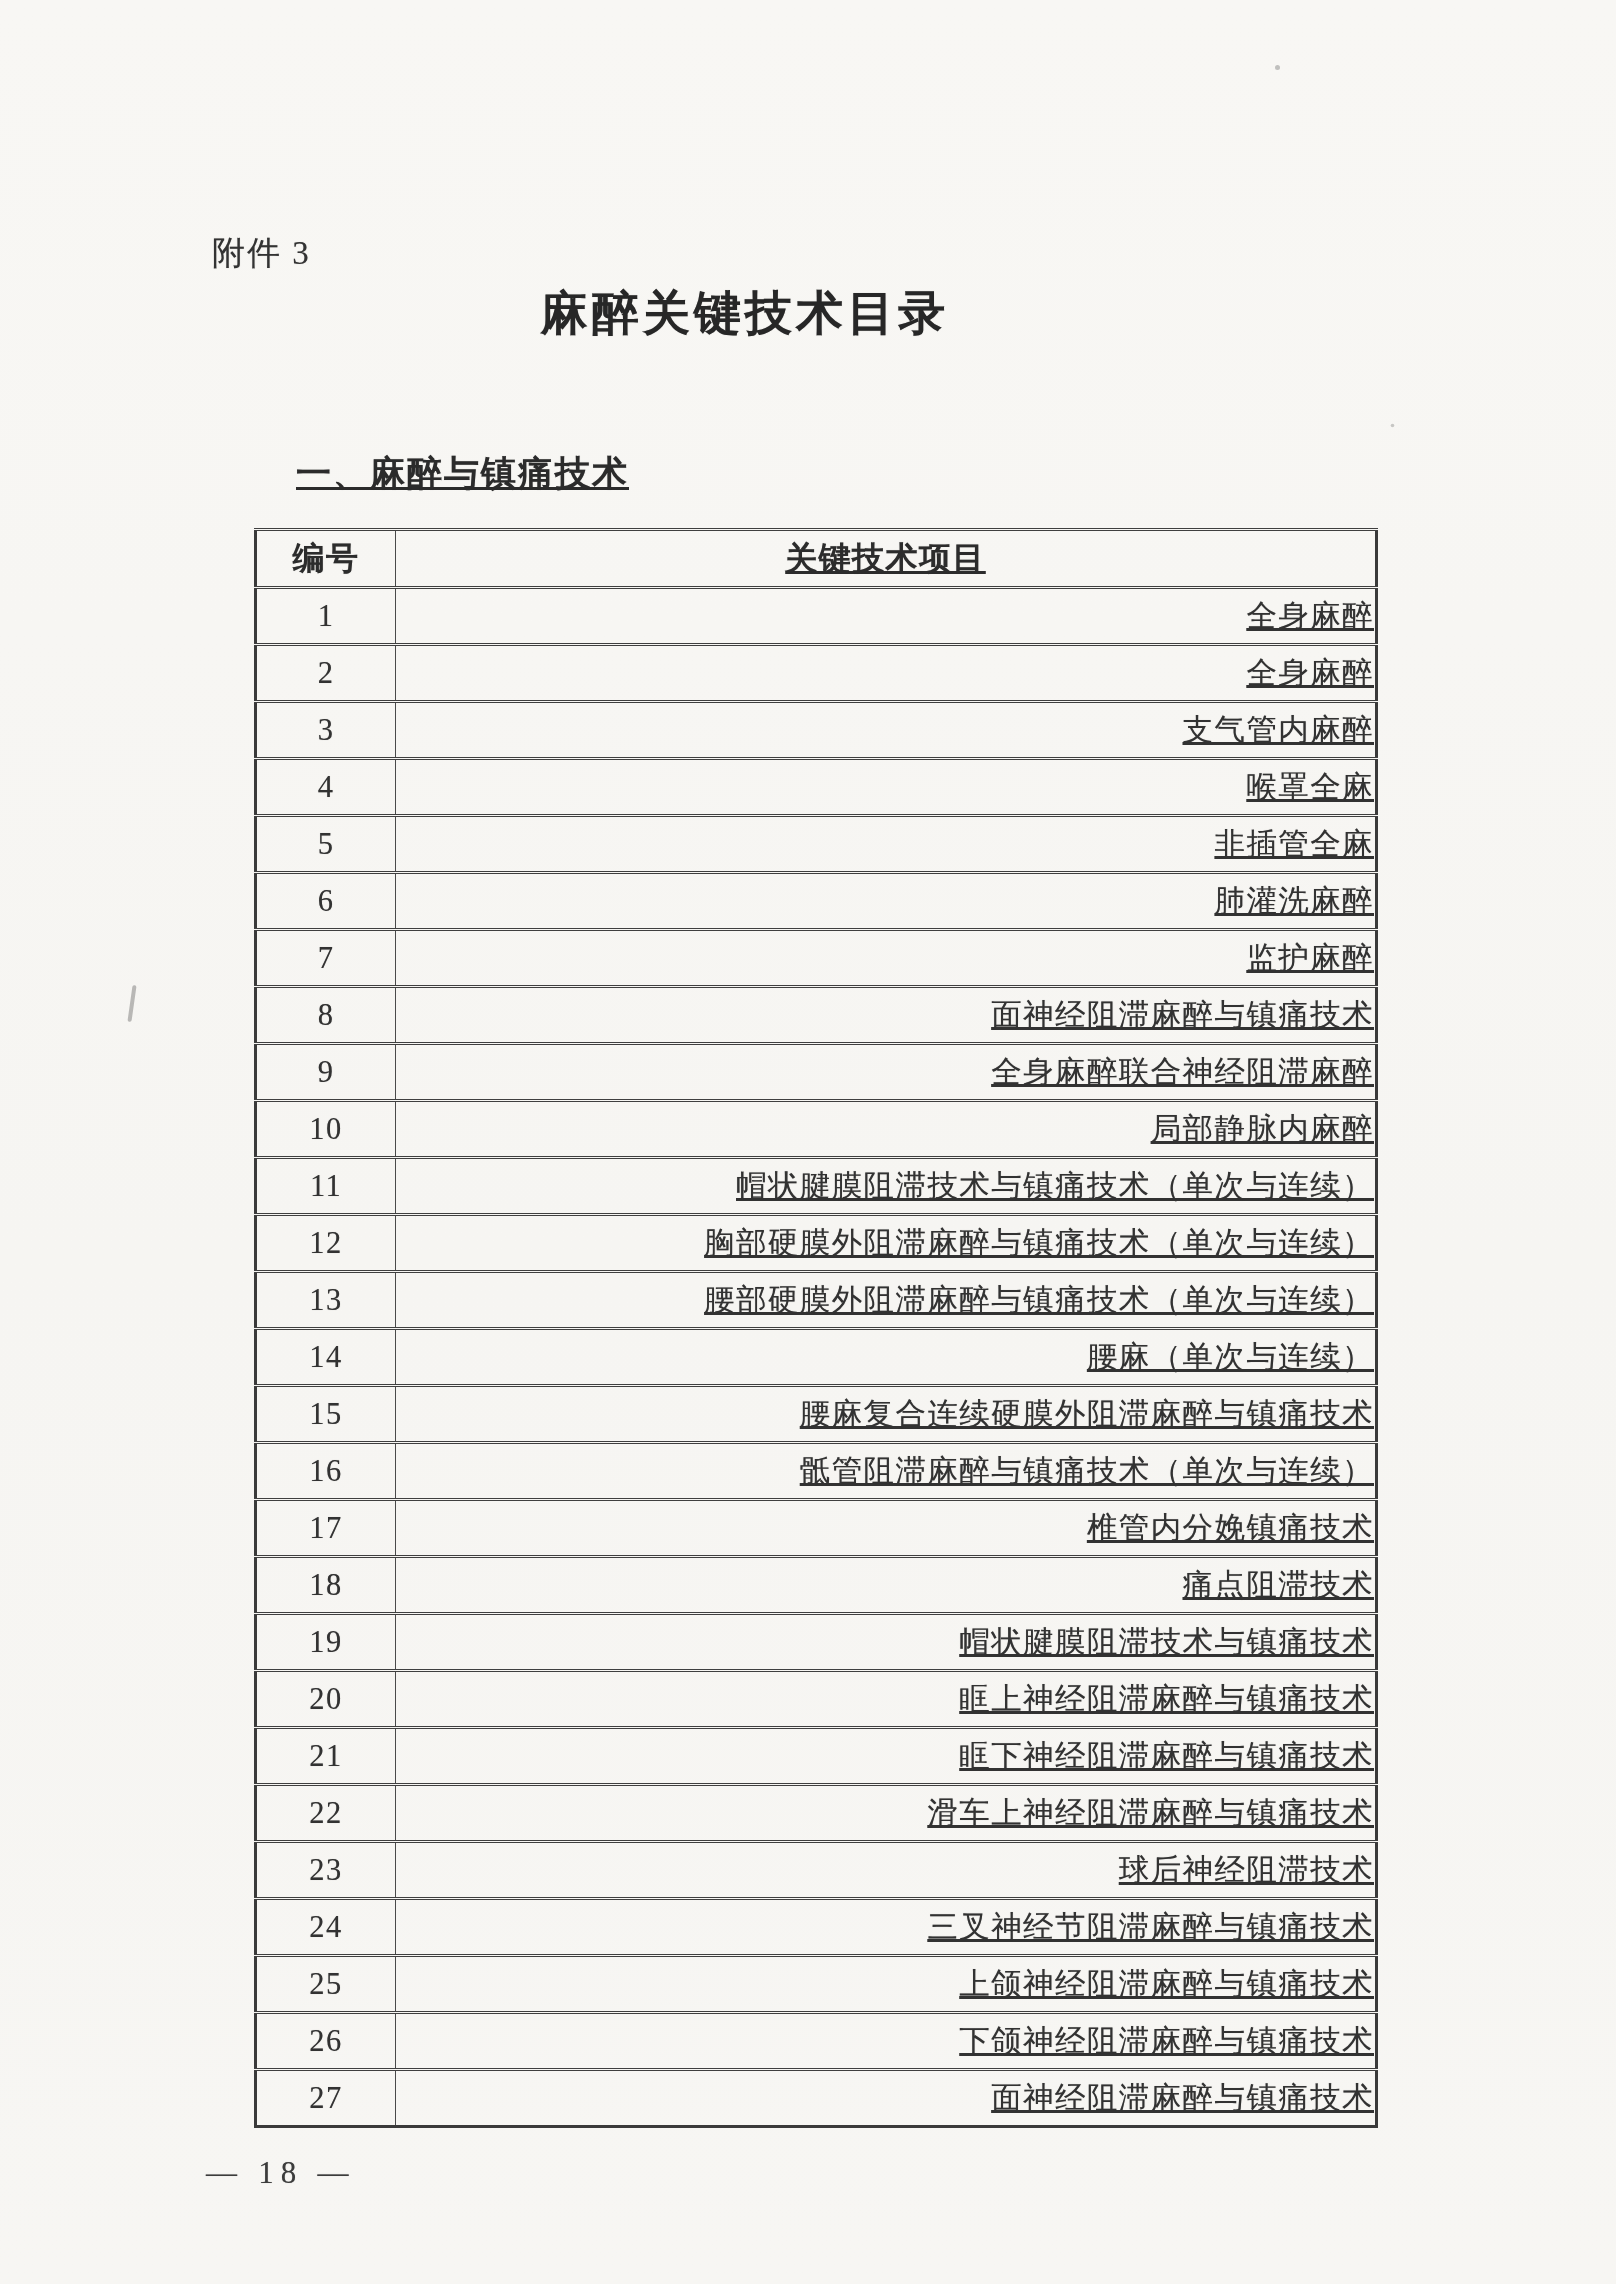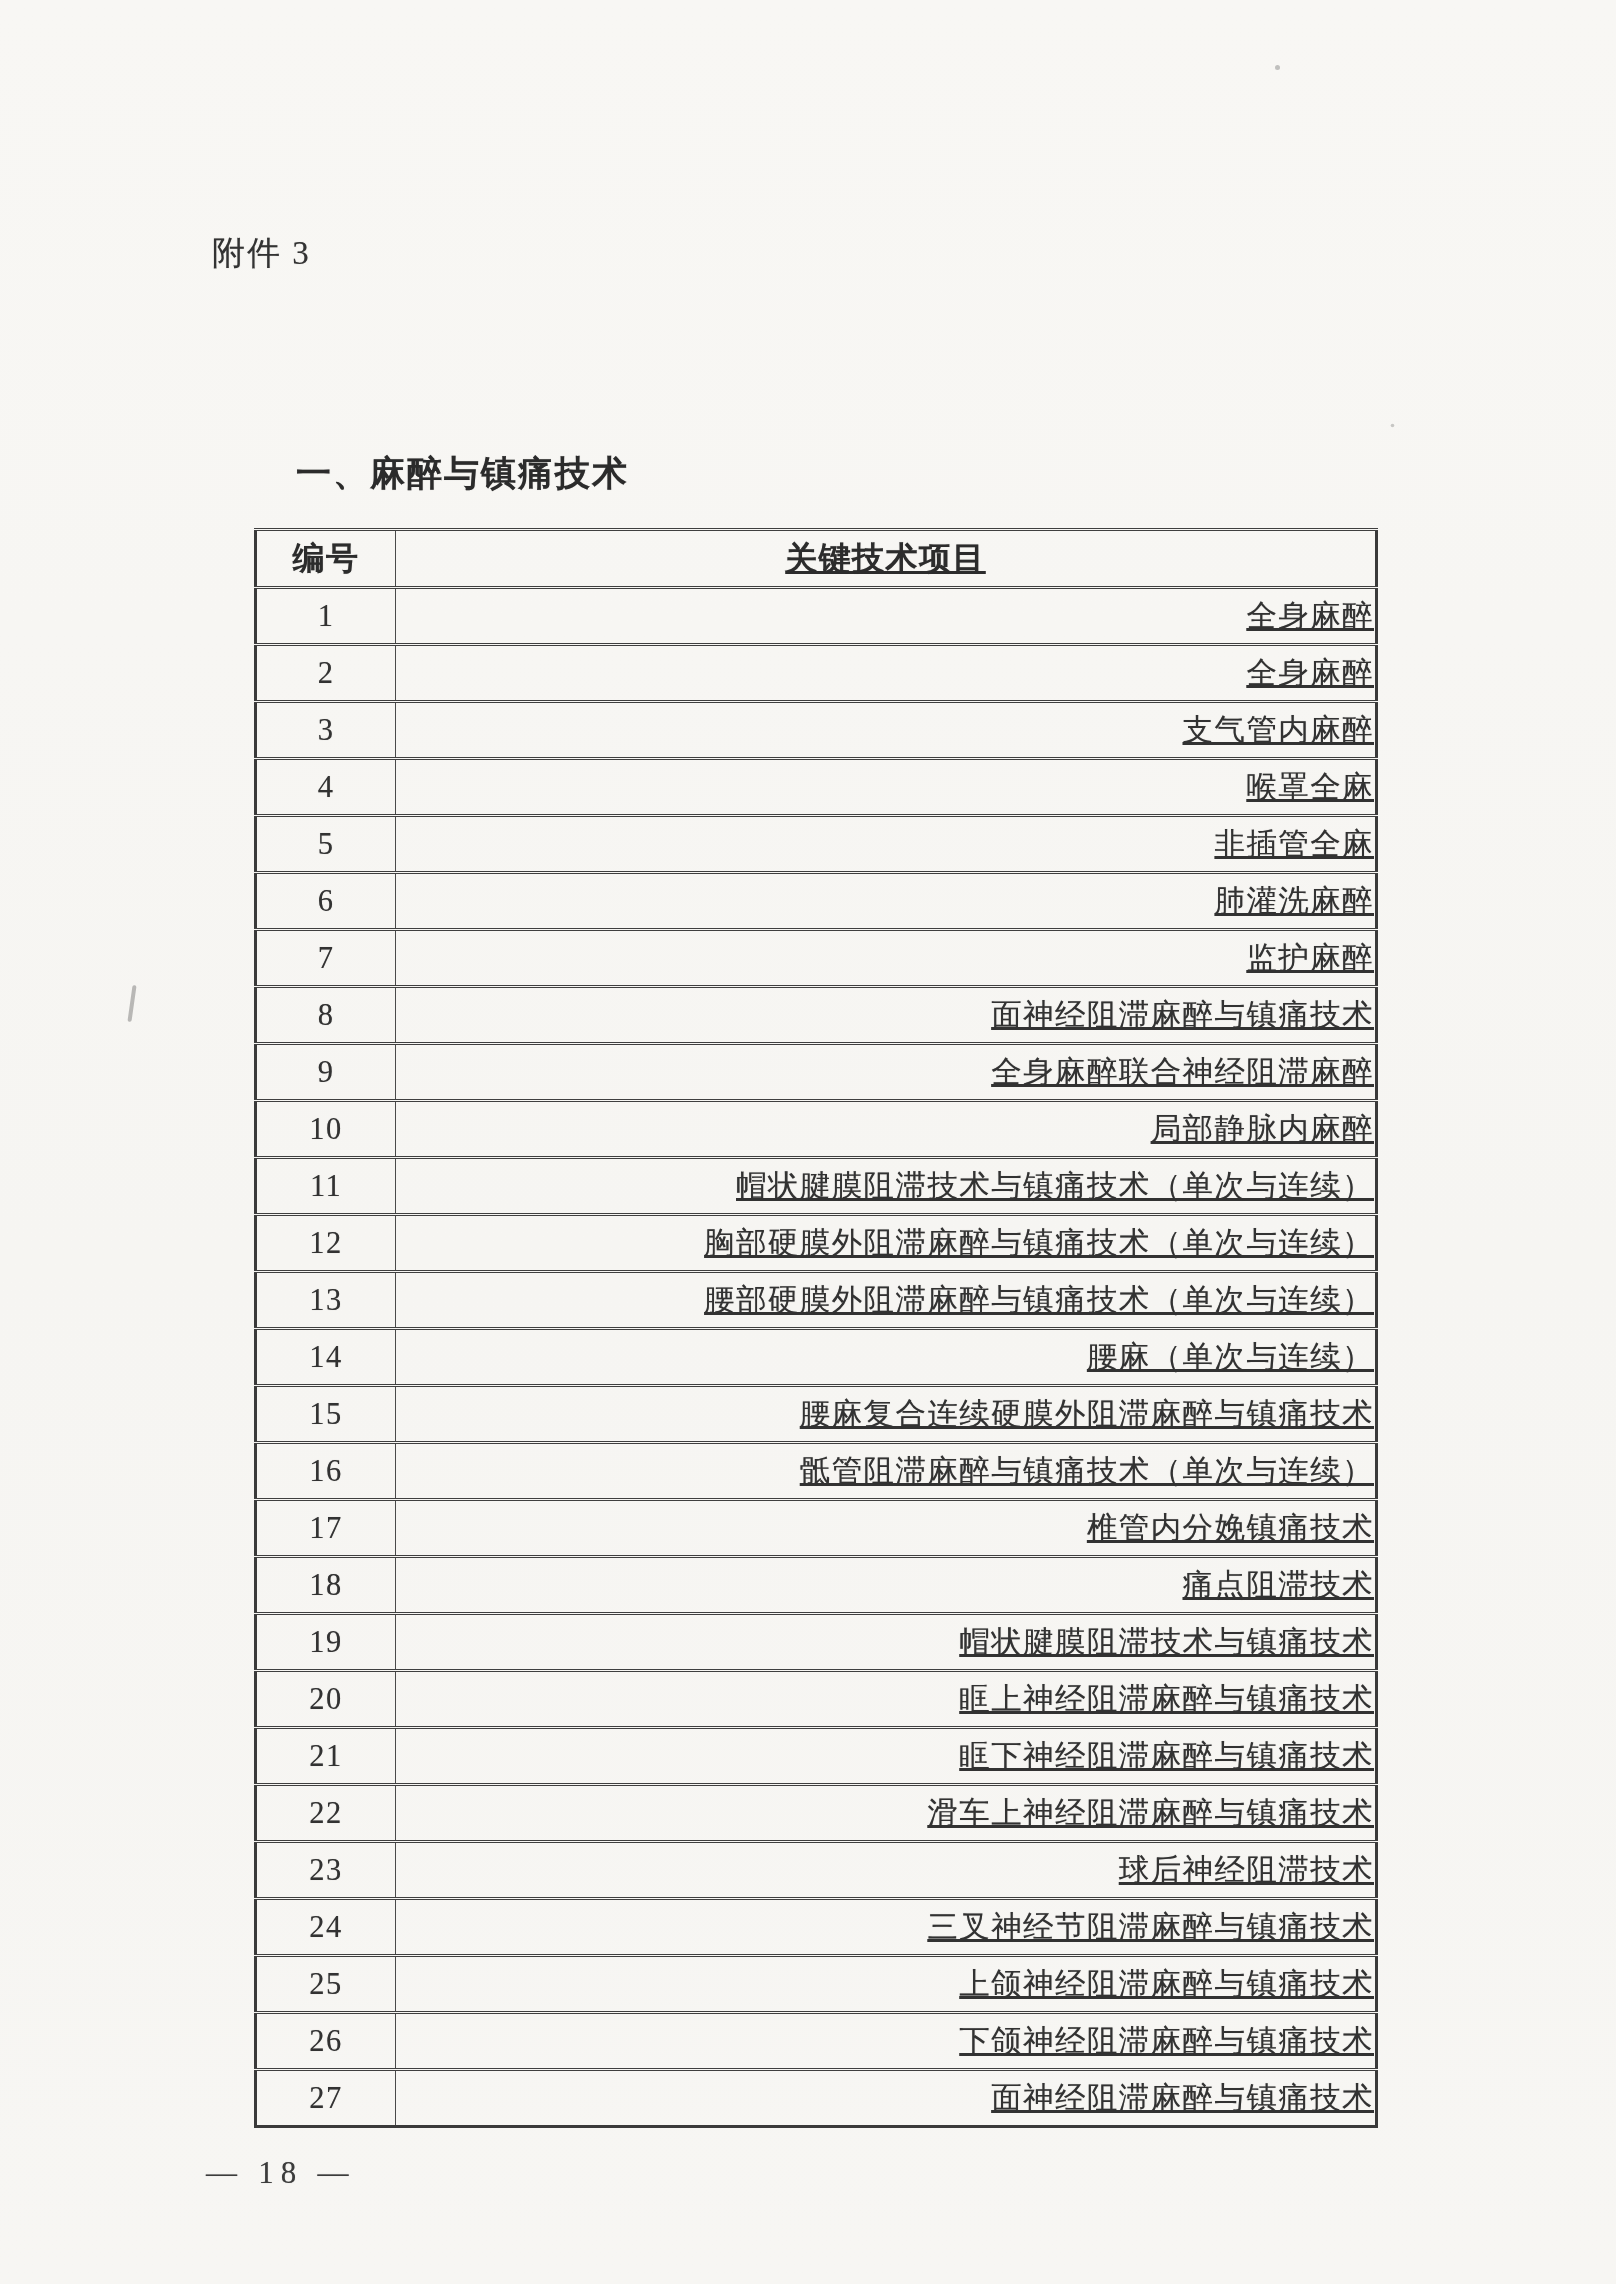--- a/index.html
+++ b/index.html
@@ -42,20 +42,21 @@
   }
   .section {
     position: absolute;
     left: 296px;
     top: 450px;
     margin: 0;
     font-size: 35px;
     font-weight: bold;
     letter-spacing: 2px;
     color: #2b2b2b;
+    text-decoration: underline;
   }
   .doc-table {
     position: absolute;
     left: 254px;
     top: 528px;
     width: 1124px;
     border-collapse: collapse;
     table-layout: fixed;
     border: 3.4px solid #3a3a3a;
   }
@@ -122,20 +123,21 @@
     box-shadow: 115px 358px 0 -0.7px rgba(90,90,90,0.3),
                 -38px 1225px 0 -1.4px rgba(90,90,90,0.25);
   }
 </style>
 </head>
 <body>
 
 <div class="page">
   <div class="attachment ink">附件 3</div>
 
+  <h1 class="title ink">麻醉关键技术目录</h1>
 
   <h2 class="section ink">一、麻醉与镇痛技术</h2>
 
   <table class="doc-table">
     <thead>
       <tr>
         <th class="col-no ink">编号</th>
         <th class="col-item ink">关键技术项目</th>
       </tr>
     </thead>

